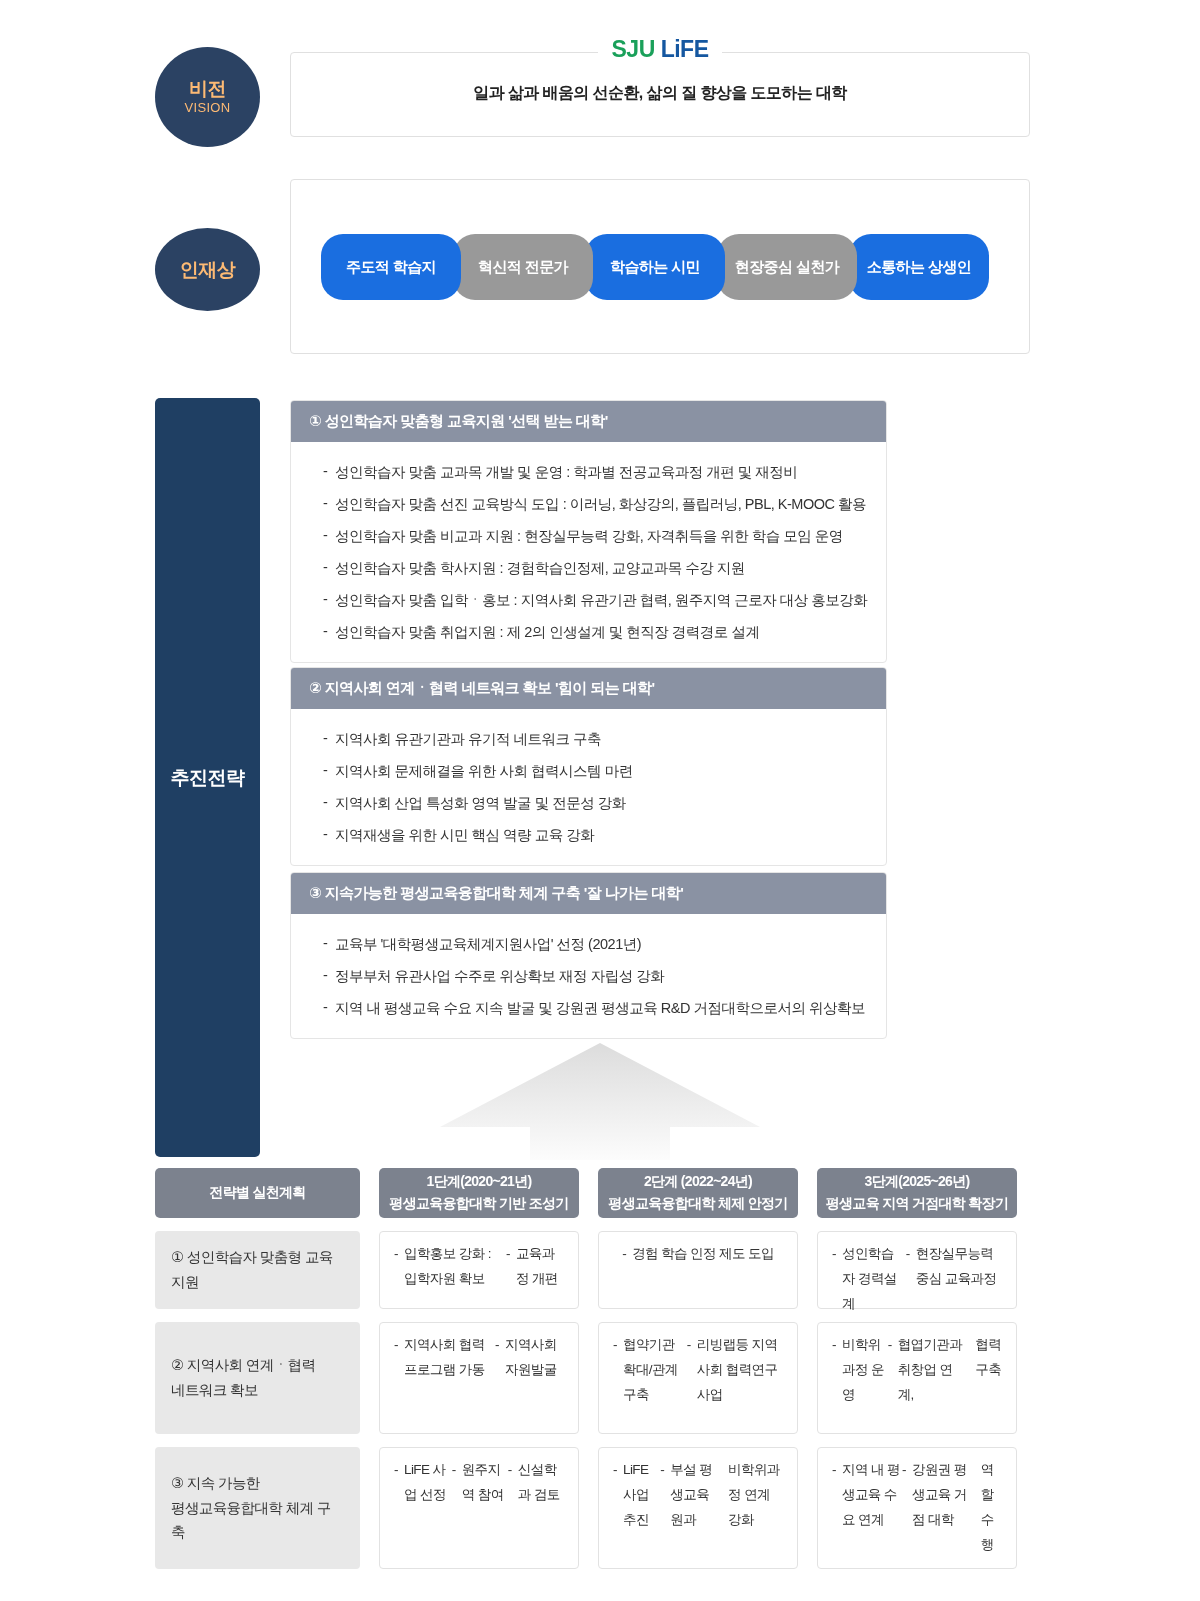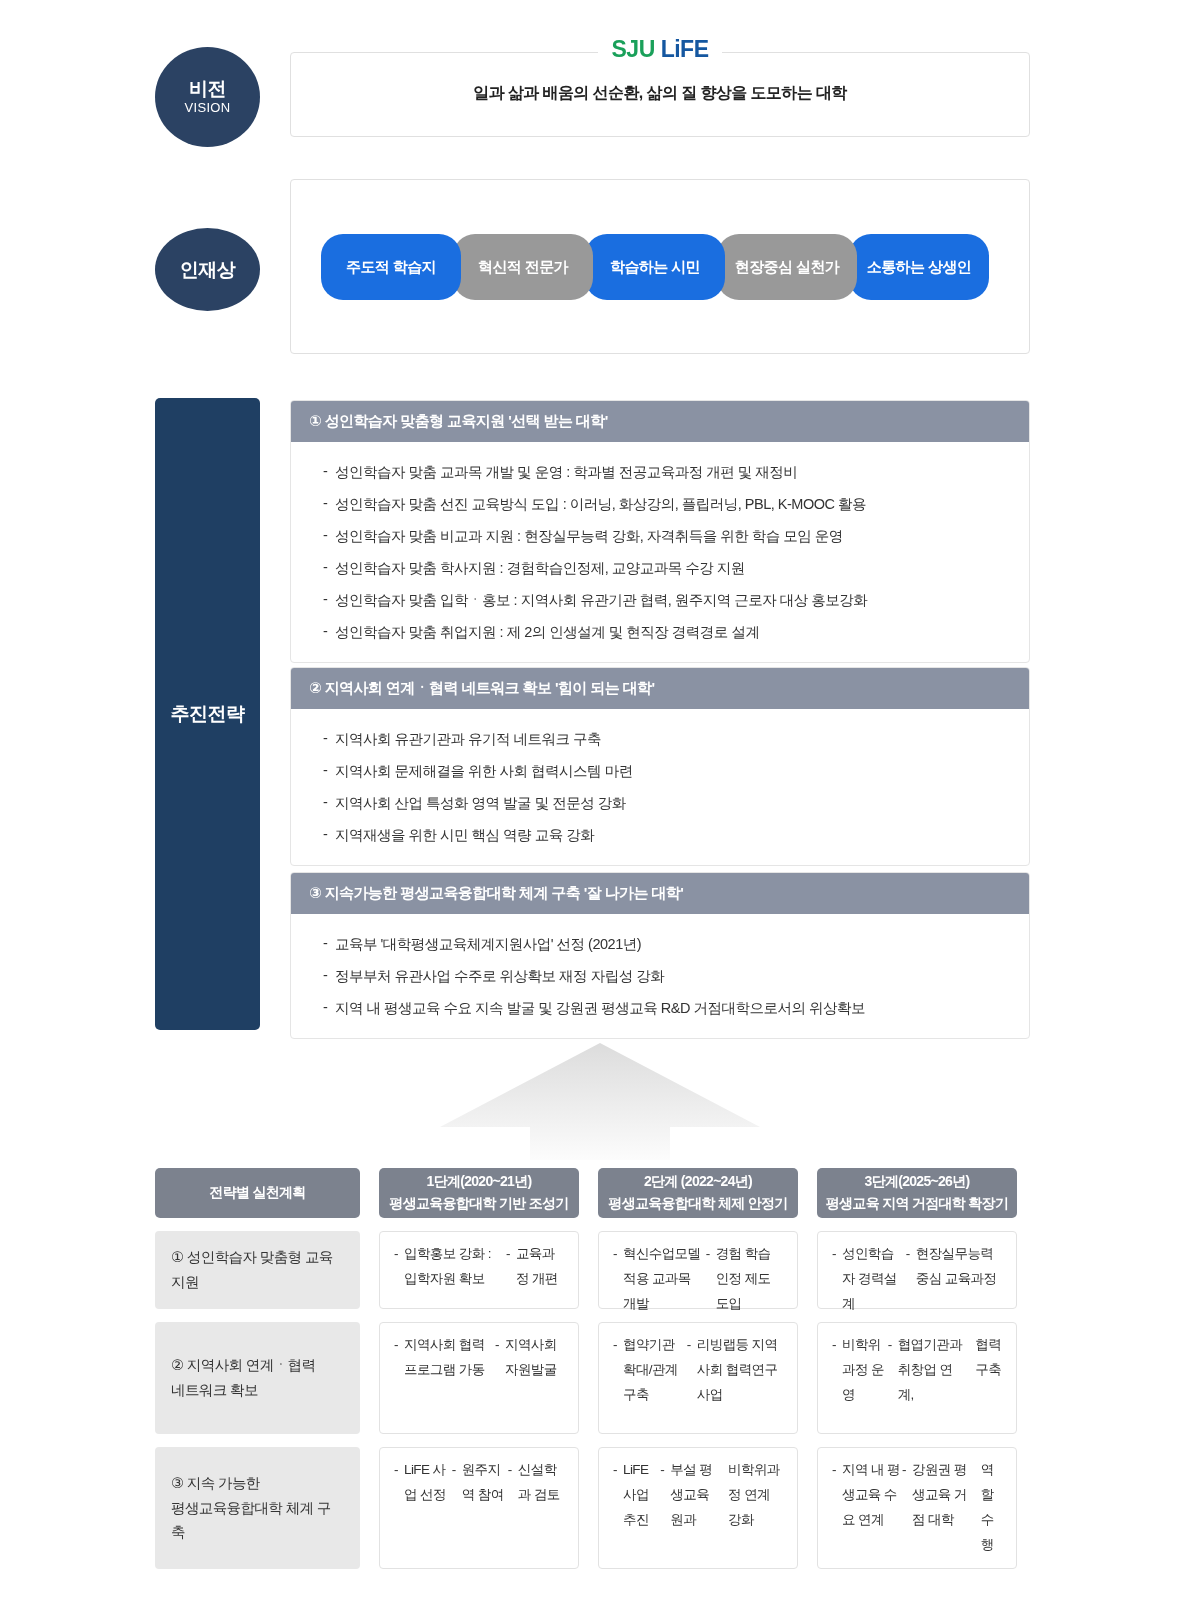--- a/index.html
+++ b/index.html
@@ -17,21 +17,21 @@
     position: relative;
     width: 1200px;
     height: 1601px;
   }
 
   
   .rail-circle {
     position: absolute;
     border-radius: 50%;
     background: #2b4263;
-    color: #ffffff;
+    color: #fdba74;
     display: flex;
     flex-direction: column;
     align-items: center;
     justify-content: center;
     line-height: 1.15;
     text-align: right;
   }
   .rail-circle .ko { font-size: 19px; font-weight: bold; letter-spacing: -0.5px; }
   .rail-circle .en { font-size: 13px; font-weight: normal; letter-spacing: 0.3px; margin-top: 2px; }
 
@@ -106,36 +106,36 @@
     margin-right: -8px;
   }
   .talent-badge.blue { background: #1a6ee0; }
   .talent-badge.gray { background: #999999; }
   .talent-badge:last-child { margin-right: 8px; }
 
   
   #strategy-rail {
     position: absolute;
     left: 155px; top: 398px;
-    width: 105px; height: 632px;
+    width: 105px; height: 759px;
     background: #1f3f63;
     border-radius: 5px;
     color: #fff;
     display: flex;
     align-items: center;
     justify-content: center;
     font-size: 19px;
     font-weight: bold;
     letter-spacing: -0.5px;
   }
 
   .strategy-block {
     position: absolute;
     left: 290px;
-    width: 740px;
+    width: 597px;
     border: 1px solid #e5e5e5;
     border-radius: 4px;
     background: #fff;
     overflow: hidden;
   }
   .strategy-head {
     background: #8a92a3;
     color: #ffffff;
     font-size: 15px;
     font-weight: bold;
@@ -335,21 +335,20 @@
           <div>평생교육 지역 거점대학 확장기</div>
         </div>
       </div>
     <div class="rm-row r1" id="rm-row-1">
         <div class="rm-label-cell col-0" style="white-space: pre-line;">① 성인학습자 맞춤형 교육지원</div>
         <div class="rm-data-cell col-1">
           <div class="line dash">입학홍보 강화 : 입학자원 확보</div>
           <div class="line dash">교육과정 개편</div>
         </div>
         <div class="rm-data-cell col-2">
-          <div class="line dash">혁신수업모델적용 교과목 개발</div>
           <div class="line dash">경험 학습 인정 제도 도입</div>
         </div>
         <div class="rm-data-cell col-3">
           <div class="line dash">성인학습자 경력설계</div>
           <div class="line dash">현장실무능력 중심 교육과정</div>
         </div>
       </div>
     <div class="rm-row r2" id="rm-row-2">
         <div class="rm-label-cell col-0" style="white-space: pre-line;">② 지역사회 연계ㆍ협력
     네트워크 확보</div>

